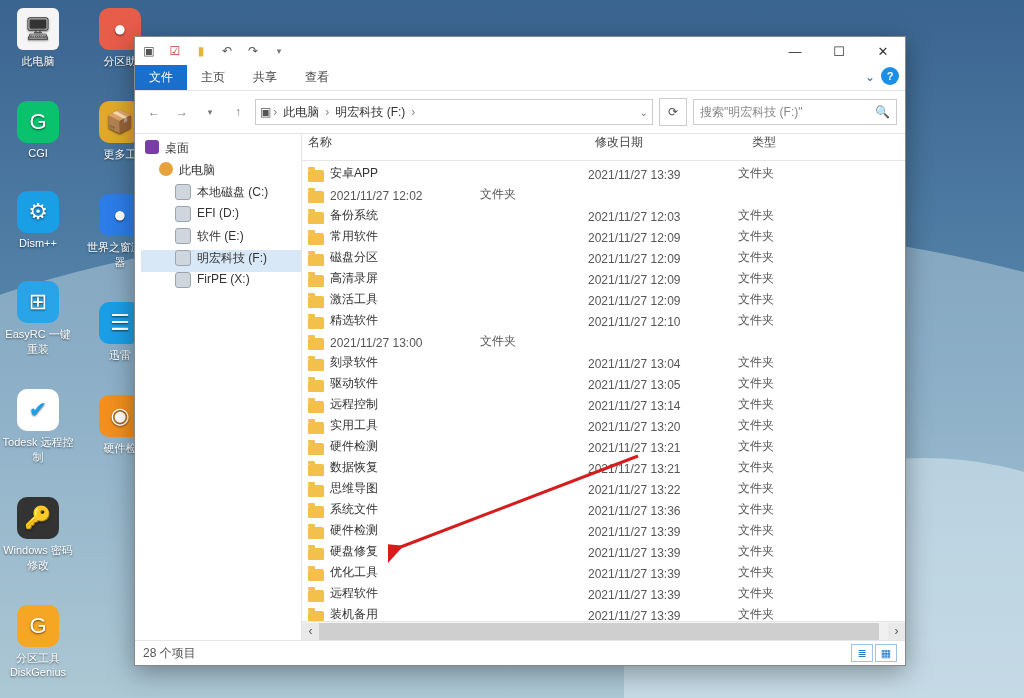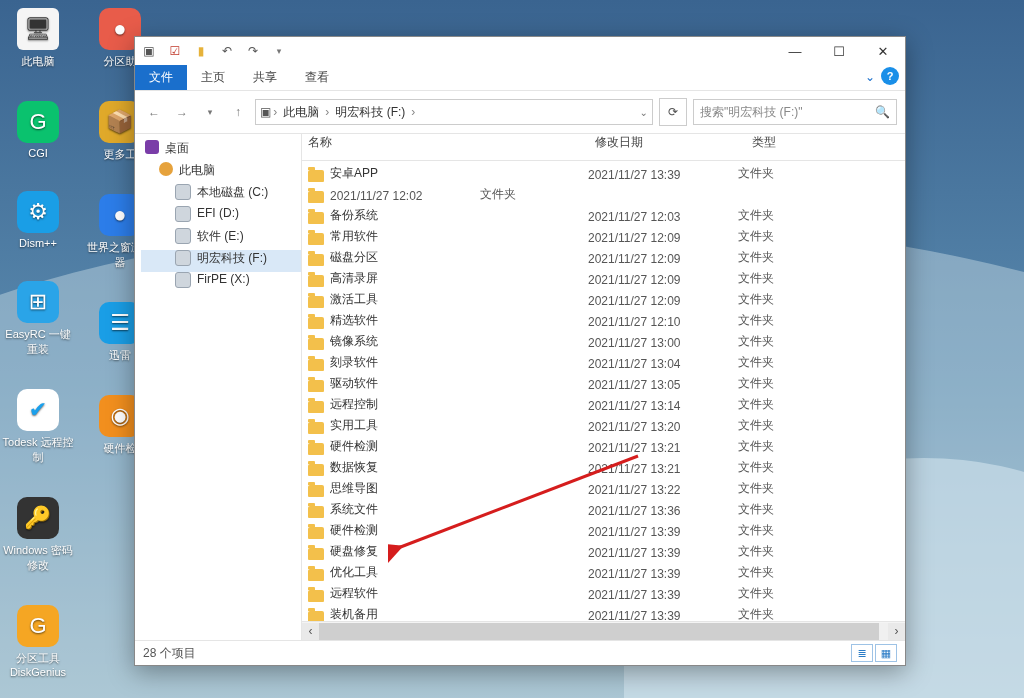--- a/index.html
+++ b/index.html
@@ -273,21 +273,20 @@
               <span class="tp">文件夹</span>
             </div>
             <div class="row">
               <span class="fic"></span>
               <span class="nm">精选软件</span>
               <span class="dt">2021/11/27 12:10</span>
               <span class="tp">文件夹</span>
             </div>
             <div class="row">
               <span class="fic"></span>
-              <span class="nm">镜像系统</span>
               <span class="dt">2021/11/27 13:00</span>
               <span class="tp">文件夹</span>
             </div>
             <div class="row">
               <span class="fic"></span>
               <span class="nm">刻录软件</span>
               <span class="dt">2021/11/27 13:04</span>
               <span class="tp">文件夹</span>
             </div>
             <div class="row">

